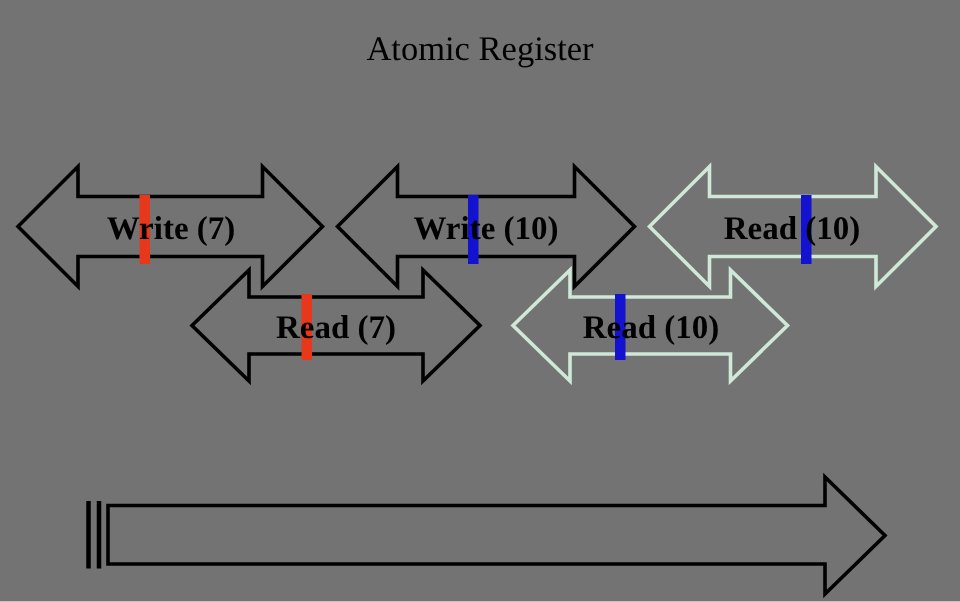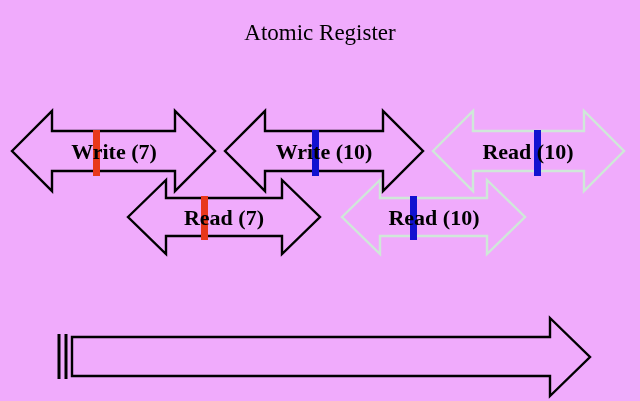--- a/index.html
+++ b/index.html
@@ -1,16 +1,16 @@
 <!DOCTYPE html>
 <html><head>
 <meta charset="utf-8">
 <style>
   html, body { margin: 0; padding: 0; background: #ffffff; }
-  .stage { width: 640px; height: 401px; position: relative; background: #f0abfc; overflow: hidden; }
+  .stage { width: 640px; height: 401px; position: relative; background: #737373; overflow: hidden; }
   svg { display: block; }
   .title-text {
     font-family: "Liberation Serif", serif;
     font-size: 23px;
     fill: #000000;
     text-anchor: middle;
   }
   .op-label {
     font-family: "Liberation Serif", serif;
     font-size: 22px;

